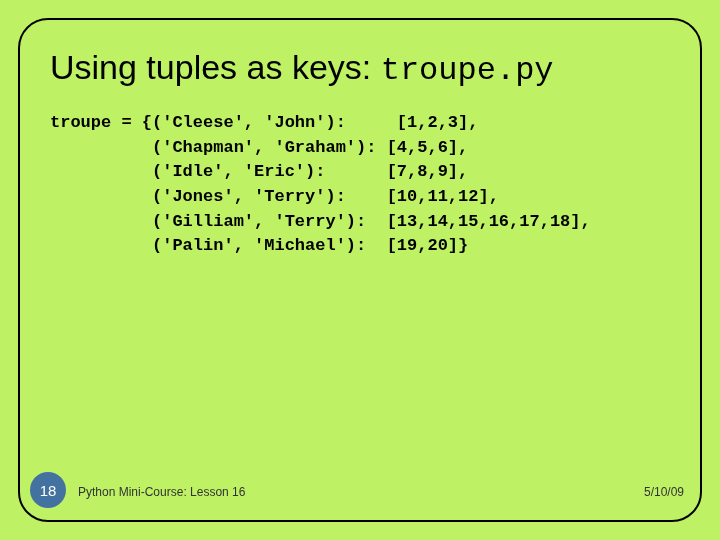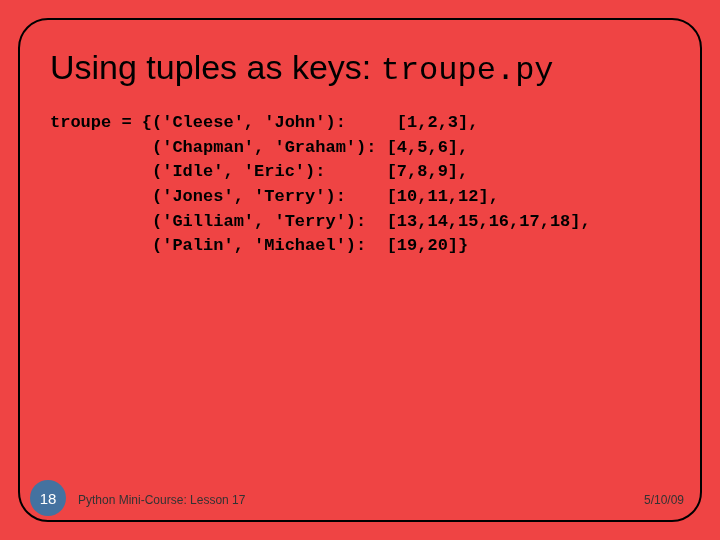--- a/index.html
+++ b/index.html
@@ -1,21 +1,21 @@
 <!DOCTYPE html>
 <html><head>
 <meta charset="utf-8">
 <style>
   * { margin: 0; padding: 0; box-sizing: border-box; }
   html, body { width: 720px; height: 540px; background: #fff; font-family: Verdana, Geneva, sans-serif; }
   .slide {
     position: relative;
     width: 720px;
     height: 540px;
-    background: #ef4444;
+    background: #bef264;
   }
   .frame {
     position: absolute;
     top: 18px;
     left: 18px;
     right: 18px;
     bottom: 18px;
     border: 2.5px solid #000;
     border-radius: 30px;
     padding: 28px 30px 18px 30px;
@@ -33,21 +33,21 @@
     font-size: 17px;
     line-height: 1.45;
     color: #000;
     white-space: pre;
   }
   .code-block1 { margin-bottom: 26px; font-weight: bold; }
   .footer {
     position: absolute;
     left: 0;
     right: 0;
-    bottom: 6px;
+    bottom: 14px;
     height: 28px;
   }
   .page-badge {
     position: absolute;
     left: 10px;
     bottom: -2px;
     width: 36px;
     height: 36px;
     border-radius: 50%;
     background: #4472a0;
@@ -86,18 +86,18 @@
     <div class="code code-block1">troupe = {('Cleese', 'John'):     [1,2,3],
           ('Chapman', 'Graham'): [4,5,6],
           ('Idle', 'Eric'):      [7,8,9],
           ('Jones', 'Terry'):    [10,11,12],
           ('Gilliam', 'Terry'):  [13,14,15,16,17,18],
           ('Palin', 'Michael'):  [19,20]}</div>
 
 
     <div class="footer">
       <div class="page-badge">18</div>
-      <div class="footer-text">Python Mini-Course: Lesson 17</div>
+      <div class="footer-text">Python Mini-Course: Lesson 16</div>
       <div class="footer-date">5/10/09</div>
     </div>
 
   </div>
 </div>
 
 </body></html>

